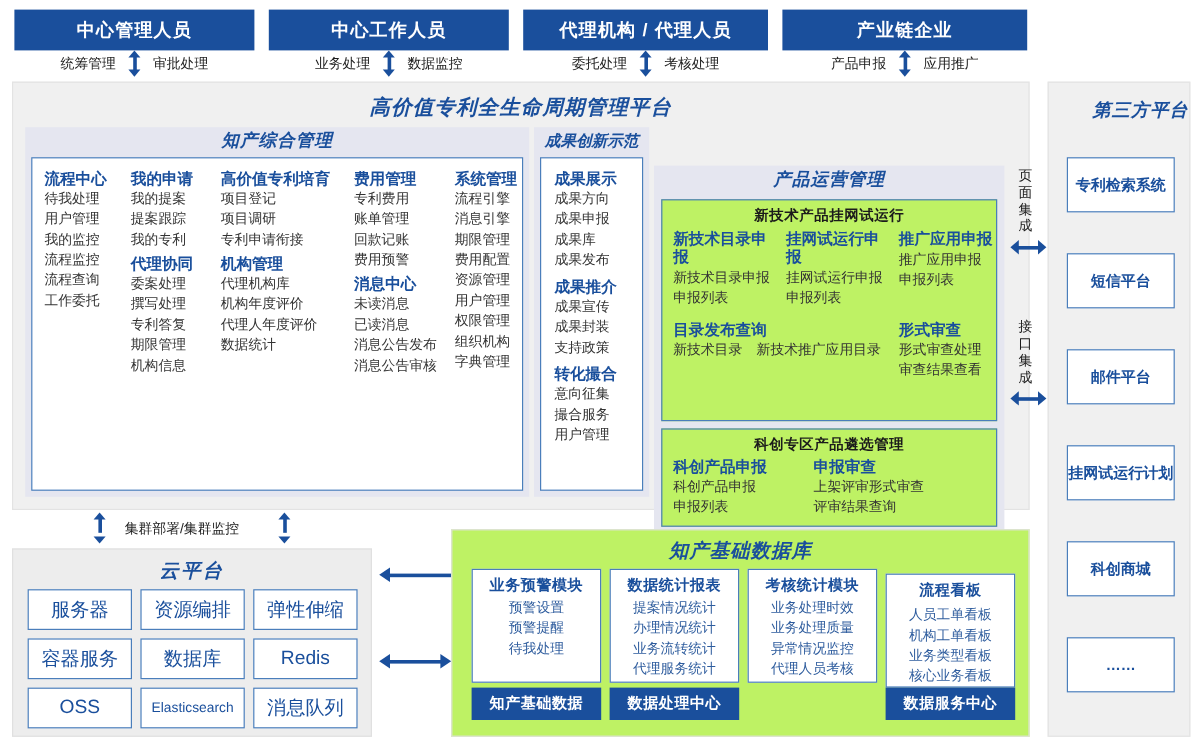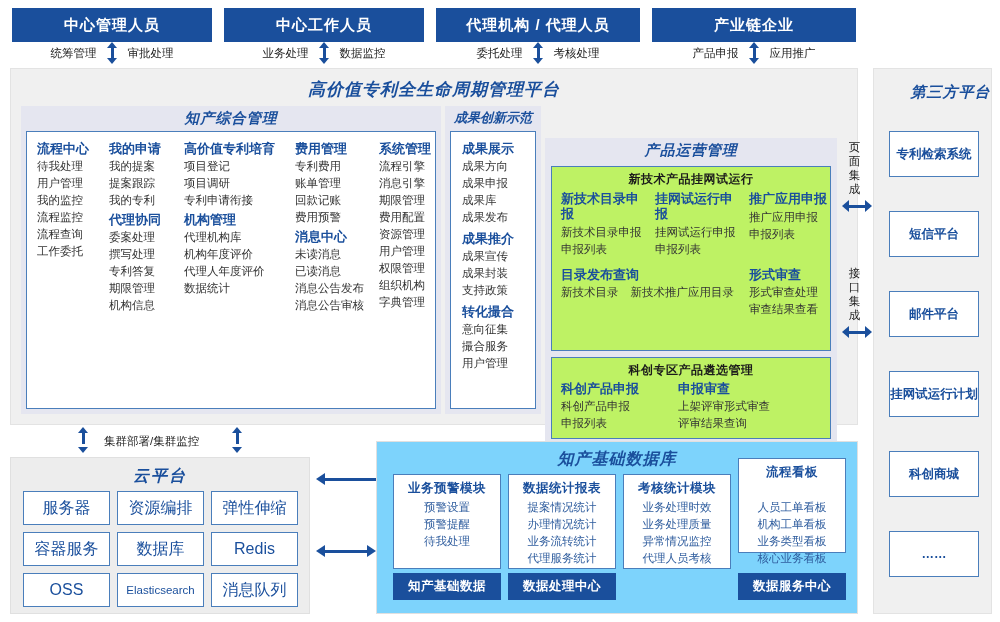--- a/index.html
+++ b/index.html
@@ -109,21 +109,21 @@
   .cloud-title {
     font-size: 16px; font-weight: bold; font-style: italic; color: #1a4f9c;
     text-align: center; letter-spacing: 2px;
   }
   .cloud-cell {
     background: #ffffff; border: 1.5px solid #4a7ebb; color: #1a4f9c;
     font-size: 16px;
   }
 
   
-  .db { background: #7dd3fc; border: 1px solid #e0e0e0; }
+  .db { background: #bef264; border: 1px solid #e0e0e0; }
   .db-title {
     font-size: 16px; font-weight: bold; font-style: italic; color: #1a4f9c;
     text-align: center; letter-spacing: 1px;
   }
   .db-col { position: absolute; background: #ffffff; border: 1.5px solid #4a7ebb; }
   .db-col-head {
     font-size: 12.5px; font-weight: bold; color: #1a4f9c; text-align: center;
     padding-top: 5px; letter-spacing: .5px;
   }
   .db-col-item {
@@ -407,23 +407,23 @@
     <div class="db-foot ctr" style="left:131px;top:131px;width:108px;height:27px;">数据处理中心</div>
 
     <div class="db-col" style="left:246px;top:32px;width:108px;height:95px;">
       <div class="db-col-head">考核统计模块</div>
       <div class="db-col-item" style="margin-top:2px;">业务处理时效</div>
       <div class="db-col-item">业务处理质量</div>
       <div class="db-col-item">异常情况监控</div>
       <div class="db-col-item">代理人员考核</div>
     </div>
 
-    <div class="db-col" style="left:361px;top:16px;width:108px;height:95px;">
+    <div class="db-col" style="left:361px;top:36px;width:108px;height:95px;">
       <div class="db-col-head">流程看板</div>
-      <div class="db-col-item" style="margin-top:18px;">人员工单看板</div>
+      <div class="db-col-item" style="margin-top:4px;">人员工单看板</div>
       <div class="db-col-item">机构工单看板</div>
       <div class="db-col-item">业务类型看板</div>
       <div class="db-col-item">核心业务看板</div>
     </div>
     <div class="db-foot ctr" style="left:361px;top:131px;width:108px;height:27px;">数据服务中心</div>
   </div>
 
 </div>
 
 </body></html>

